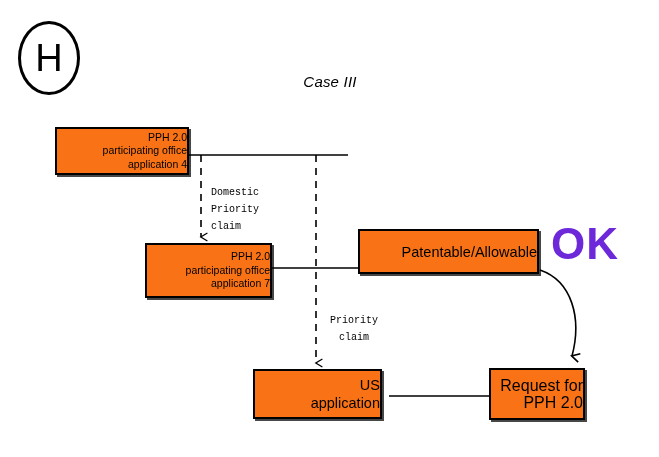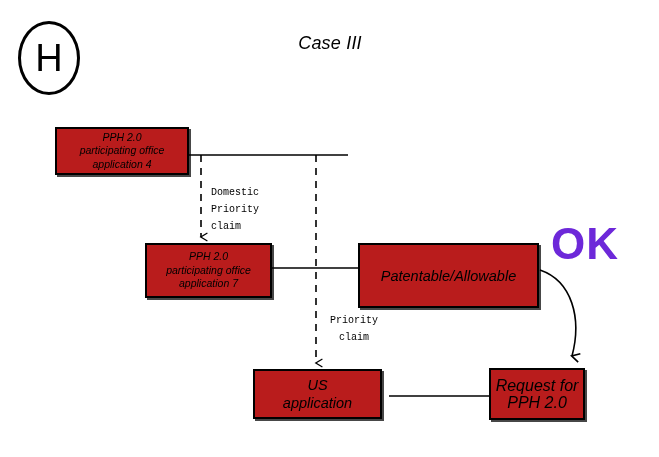--- a/index.html
+++ b/index.html
@@ -48,64 +48,64 @@
   
   .title-block {
     position: absolute;
     left: 150px;
     top: 34px;
     width: 360px;
     text-align: center;
   }
   .title-main {
     font-style: italic;
-    font-size: 18px;
+    font-size: 15px;
     line-height: 19px;
     letter-spacing: 0.2px;
+    margin-top: 38px;
   }
   .title-sub {
     font-size: 15px;
     line-height: 20px;
     letter-spacing: 0.1px;
   }
 
   
   .node {
     position: absolute;
     border: 2px solid #000;
-    background: #b91c1c;
+    background: #f97316;
     box-sizing: border-box;
     display: flex;
     flex-direction: column;
-    align-items: center;
+    align-items: flex-end;
     justify-content: center;
     text-align: center;
     box-shadow: 2px 2px 0 rgba(0,0,0,0.72);
-    font-style: italic;
   }
   .node .line {
     display: block;
     white-space: nowrap;
   }
   .node-sm .line {
     font-size: 10.5px;
     line-height: 13.5px;
   }
   .node-md .line {
     font-size: 16px;
     line-height: 17px;
   }
   .node-lg .line {
     font-size: 14.5px;
     line-height: 18px;
   }
 
   #node-office-1 { left: 55px;  top: 127px; width: 134px; height: 48px; }
   #node-office-2 { left: 145px; top: 243px; width: 127px; height: 55px; }
-  #node-patentable { left: 358px; top: 243px; width: 181px; height: 65px; }
+  #node-patentable { left: 358px; top: 229px; width: 181px; height: 45px; }
   #node-us-app   { left: 253px; top: 369px; width: 129px; height: 50px; }
   #node-request  { left: 489px; top: 368px; width: 96px;  height: 52px; }
 
   
   .edge-label {
     position: absolute;
     font-size: 10px;
     line-height: 17px;
     white-space: nowrap;
     font-family: Liberation Mono, monospace;

